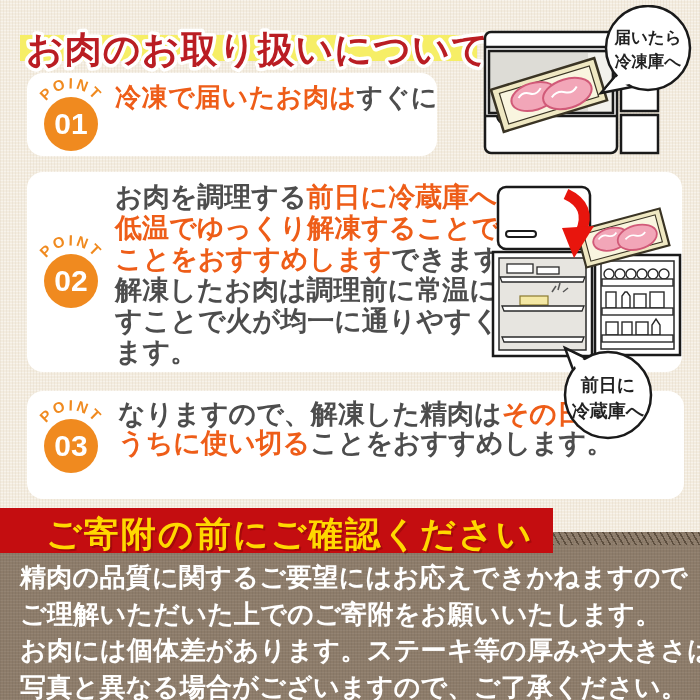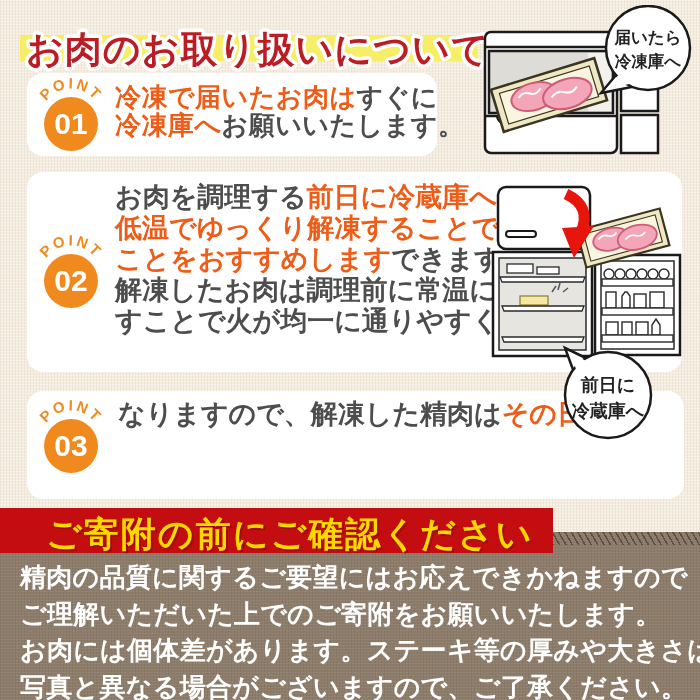--- a/index.html
+++ b/index.html
@@ -86,33 +86,34 @@
   <defs>
       <path id="arc3" d="M 8 36 A 30 30 0 0 1 58 36"></path>
     </defs>
   <text class="arc-text"><textPath href="#arc3" startOffset="50%" text-anchor="middle">POINT</textPath></text>
   <circle cx="33" cy="58" r="27" fill="#f08a1f"></circle>
   <text class="num" x="33" y="68">03</text>
 </svg>
 
 <div class="abs ptext" id="p1">
   <div class="line"><span class="em">冷凍で届いたお肉は</span><span class="tx">すぐに</span></div>
-  <div class="line"><span class="em">冷凍庫へ</span><span class="tx">お願いいたします。</span></div>
 </div>
 
 <div class="abs ptext" id="p2">
   <div class="line"><span class="tx">お肉を調理する</span><span class="em">前日に冷蔵庫へ。</span></div>
   <div class="line"><span class="em">低温でゆっくり解凍することでお肉</span></div>
   <div class="line"><span class="em">ことをおすすめします</span><span class="tx">できます。</span></div>
   <div class="line"><span class="tx">解凍したお肉は調理前に常温に戻</span></div>
   <div class="line"><span class="tx">すことで火が均一に通りやすくなり</span></div>
+  <div class="line"><span class="tx">ます。</span></div>
 </div>
 
 <div class="abs ptext" id="p3">
   <div class="line"><span class="tx">なりますので、解凍した精肉は</span><span class="em">その日の</span></div>
+  <div class="line"><span class="em">うちに使い切る</span><span class="tx">ことをおすすめします。</span></div>
 </div>
 
 <svg class="abs illus" style="left:470px;top:5px;" width="230" height="165" viewBox="0 0 230 165">
   <g>
     <rect x="15" y="27" width="132" height="121" rx="6" fill="#fff" stroke="#1a1a1a" stroke-width="2.5"></rect>
     <line x1="15" y1="42" x2="147" y2="42" stroke="#1a1a1a" stroke-width="2.5"></line>
     <rect x="19" y="46" width="124" height="62" fill="#dddcd6" stroke="#1a1a1a" stroke-width="2.5"></rect>
     <rect x="118" y="48" width="23" height="58" fill="#f2f1ec"></rect>
     <line x1="15" y1="111" x2="147" y2="111" stroke="#1a1a1a" stroke-width="2.5"></line>
     <path d="M27 111 a15.5 10 0 0 0 31 0 z" fill="#9b9b9b" stroke="#1a1a1a" stroke-width="2"></path>

